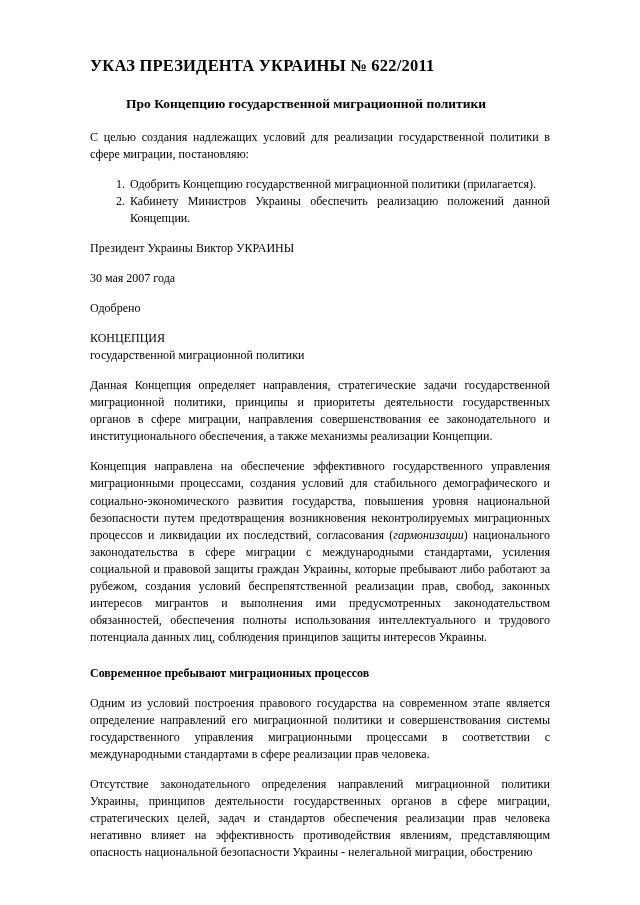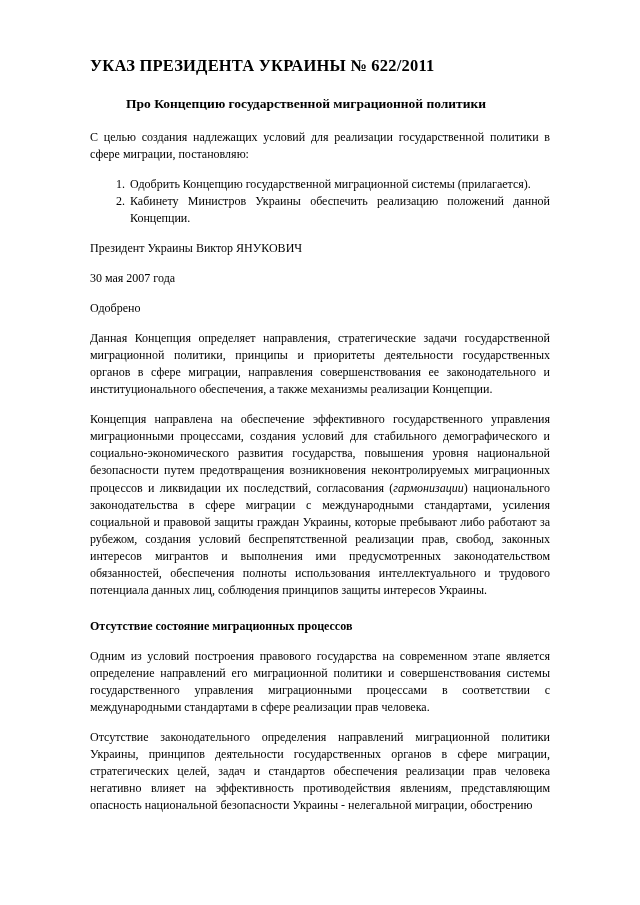--- a/index.html
+++ b/index.html
@@ -60,36 +60,40 @@
 
 <div class="page">
 
   <h1 class="doc-title">УКАЗ ПРЕЗИДЕНТА УКРАИНЫ № 622/2011</h1>
 
   <h2 class="doc-subtitle">Про Концепцию государственной миграционной политики</h2>
 
   <p class="body">С целью создания надлежащих условий для реализации государственной политики в сфере миграции, постановляю:</p>
 
   <ol class="decree-list">
-    <li>Одобрить Концепцию государственной миграционной системы (прилагается).</li>
+    <li>Одобрить Концепцию государственной миграционной политики (прилагается).</li>
     <li>Кабинету Министров Украины обеспечить реализацию положений данной Концепции.</li>
   </ol>
 
-  <p class="body">Президент Украины Виктор ЯНУКОВИЧ</p>
+  <p class="body">Президент Украины Виктор УКРАИНЫ</p>
 
   <p class="body">30 мая 2007 года</p>
 
   <p class="body tight">
     <span class="block bold">Одобрено</span>
   </p>
 
+  <p class="body tight">
+    <span class="block bold">КОНЦЕПЦИЯ</span>
+    <span class="block bold">государственной миграционной политики</span>
+  </p>
 
   <p class="body">Данная Концепция определяет направления, стратегические задачи государственной миграционной политики, принципы и приоритеты деятельности государственных органов в сфере миграции, направления совершенствования ее законодательного и институционального обеспечения, а также механизмы реализации Концепции.</p>
 
   <p class="body"><span>Концепция направлена на обеспечение эффективного государственного управления миграционными процессами, создания условий для стабильного демографического и социально-экономического развития государства, повышения уровня национальной безопасности путем предотвращения возникновения неконтролируемых миграционных процессов и ликвидации их последствий, согласования (</span><span class="italic">гармонизации</span><span>) национального законодательства в сфере миграции с международными стандартами, усиления социальной и правовой защиты граждан Украины, которые пребывают либо работают за рубежом, создания условий беспрепятственной реализации прав, свобод, законных интересов мигрантов и выполнения ими предусмотренных законодательством обязанностей, обеспечения полноты использования интеллектуального и трудового потенциала данных лиц, соблюдения принципов защиты интересов Украины.</span></p>
 
-  <h3 class="section-heading">Отсутствие состояние миграционных процессов</h3>
+  <h3 class="section-heading">Современное пребывают миграционных процессов</h3>
 
   <p class="body">Одним из условий построения правового государства на современном этапе является определение направлений его миграционной политики и совершенствования системы государственного управления миграционными процессами в соответствии с международными стандартами в сфере реализации прав человека.</p>
 
   <p class="body">Отсутствие законодательного определения направлений миграционной политики Украины, принципов деятельности государственных органов в сфере миграции, стратегических целей, задач и стандартов обеспечения реализации прав человека негативно влияет на эффективность противодействия явлениям, представляющим опасность национальной безопасности Украины - нелегальной миграции, обострению</p>
 
 </div>
 
 </body></html>

